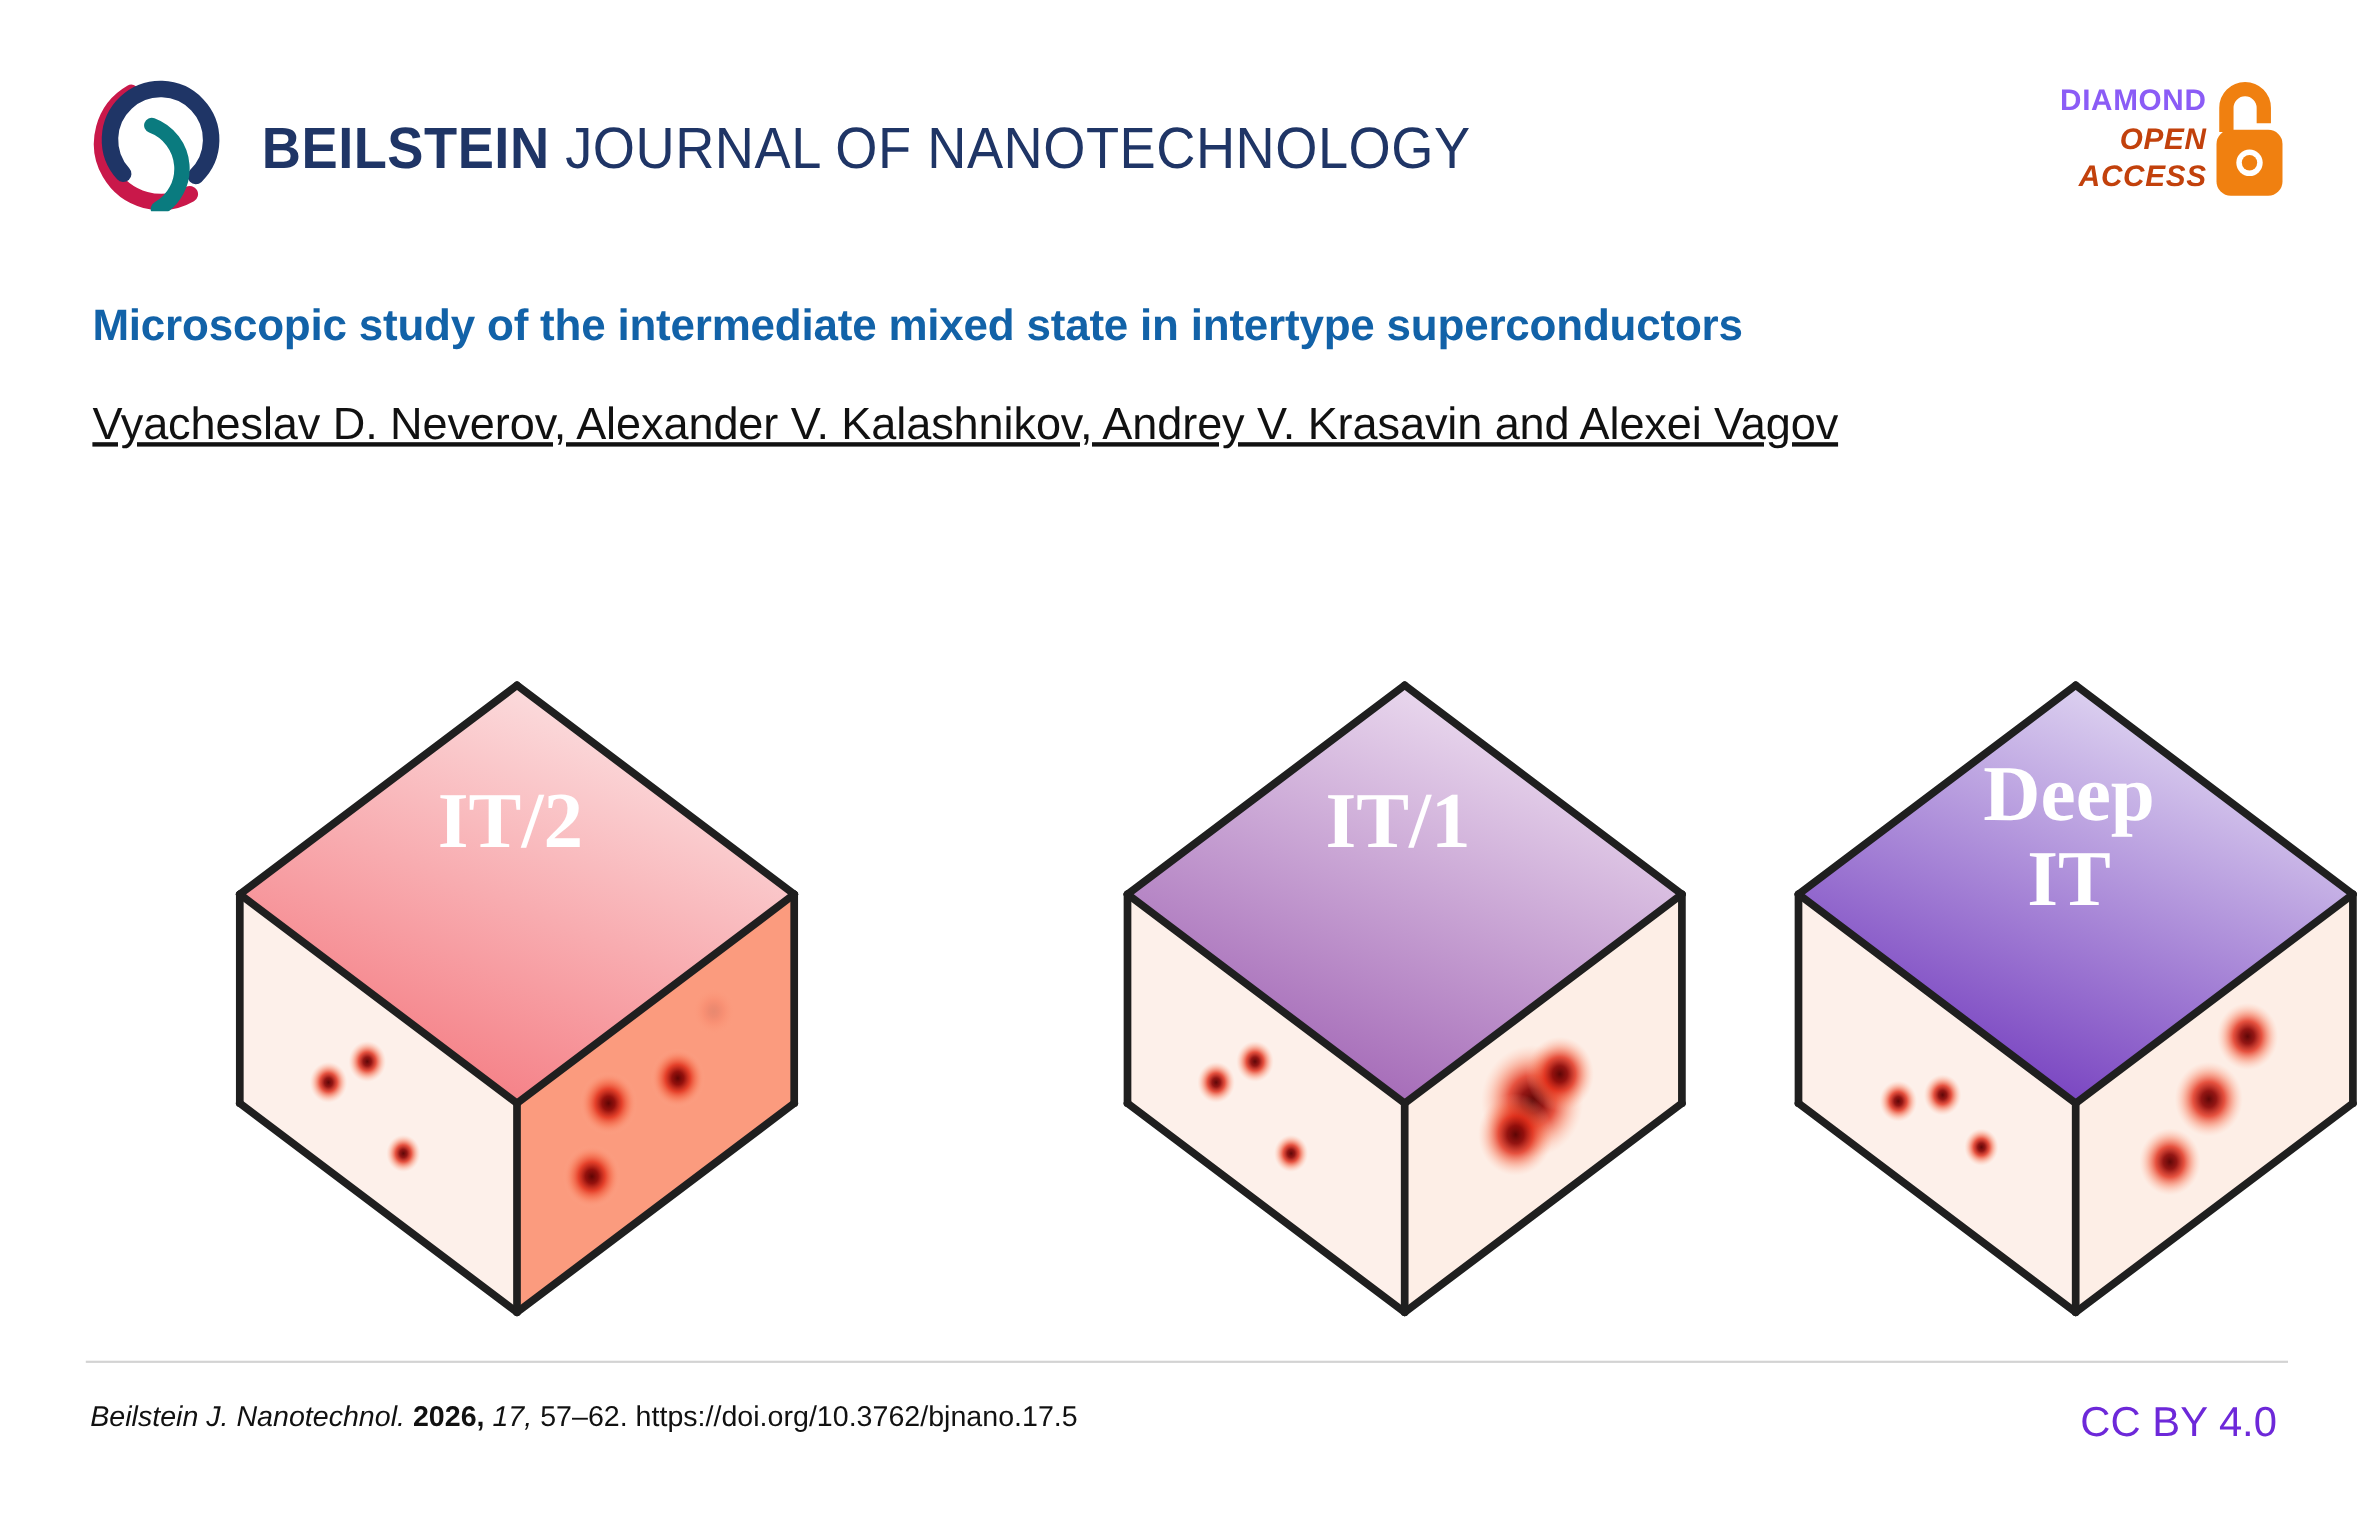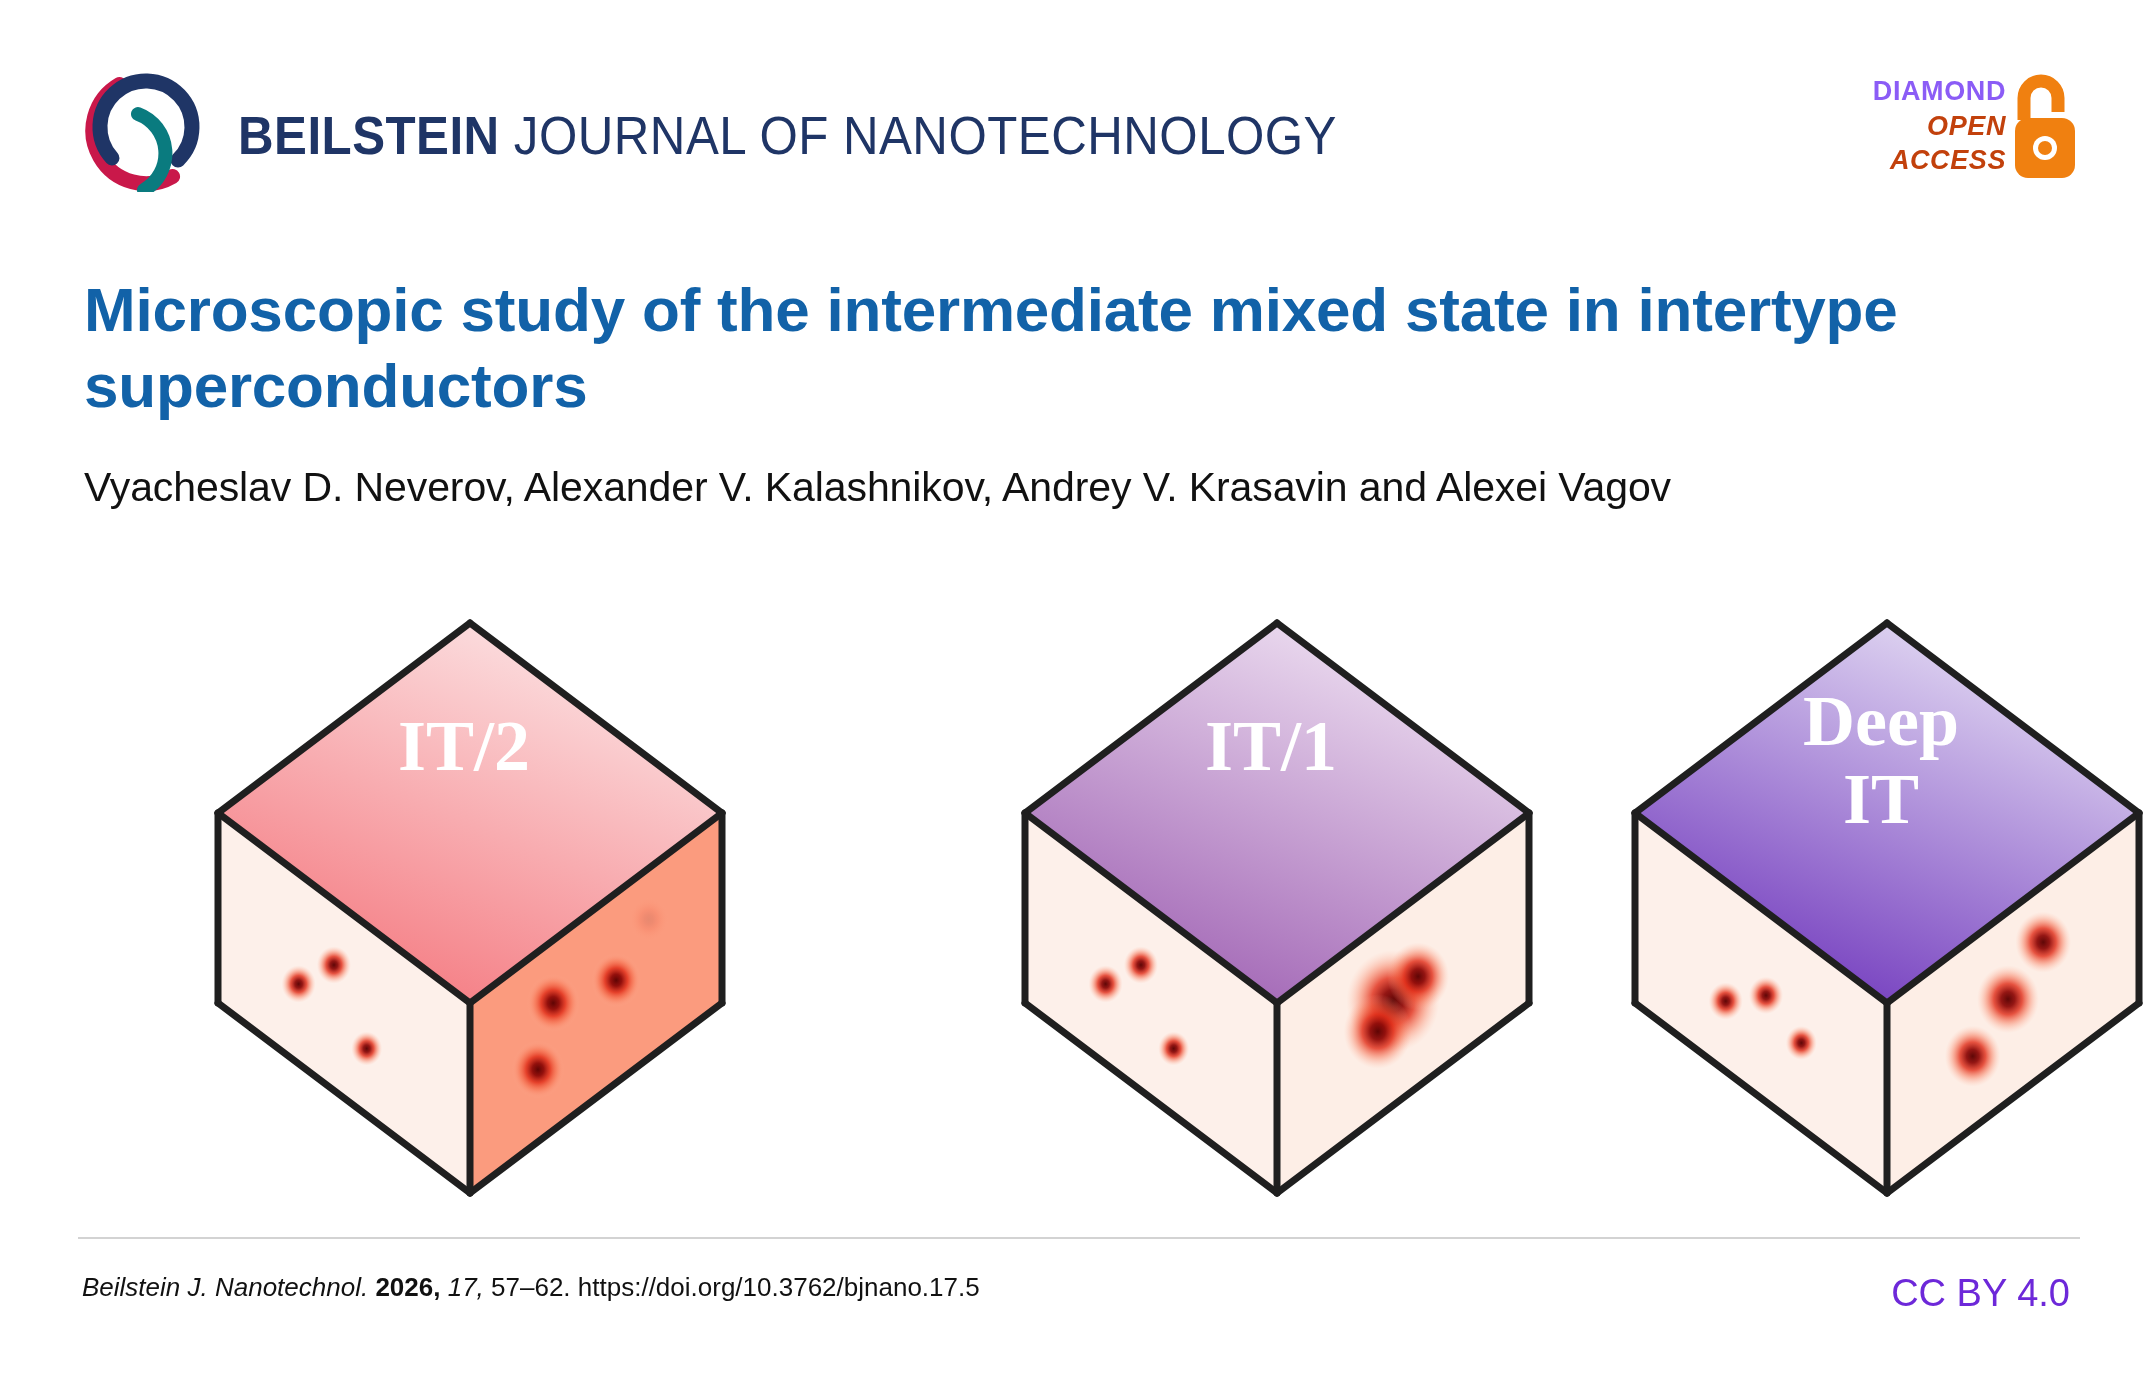--- a/index.html
+++ b/index.html
@@ -75,33 +75,34 @@
   }
 
   
   #title-block {
     position: absolute;
     left: 84px;
     top: 272px;
     width: 1920px;
   }
   #paper-title {
-    font-size: 62px;
+    font-size: 40px;
     line-height: 1.22;
     font-weight: 700;
     color: #1262a8;
     margin: 0;
     letter-spacing: -0.2px;
   }
   #authors {
     margin-top: 38px;
     font-size: 41px;
     color: #111111;
     line-height: 1.3;
     letter-spacing: -0.1px;
+    text-decoration: underline;
   }
 
   
   #figure {
     position: absolute;
     left: 0;
     top: 595px;
     width: 2150px;
     height: 600px;
     font-weight: bold;

